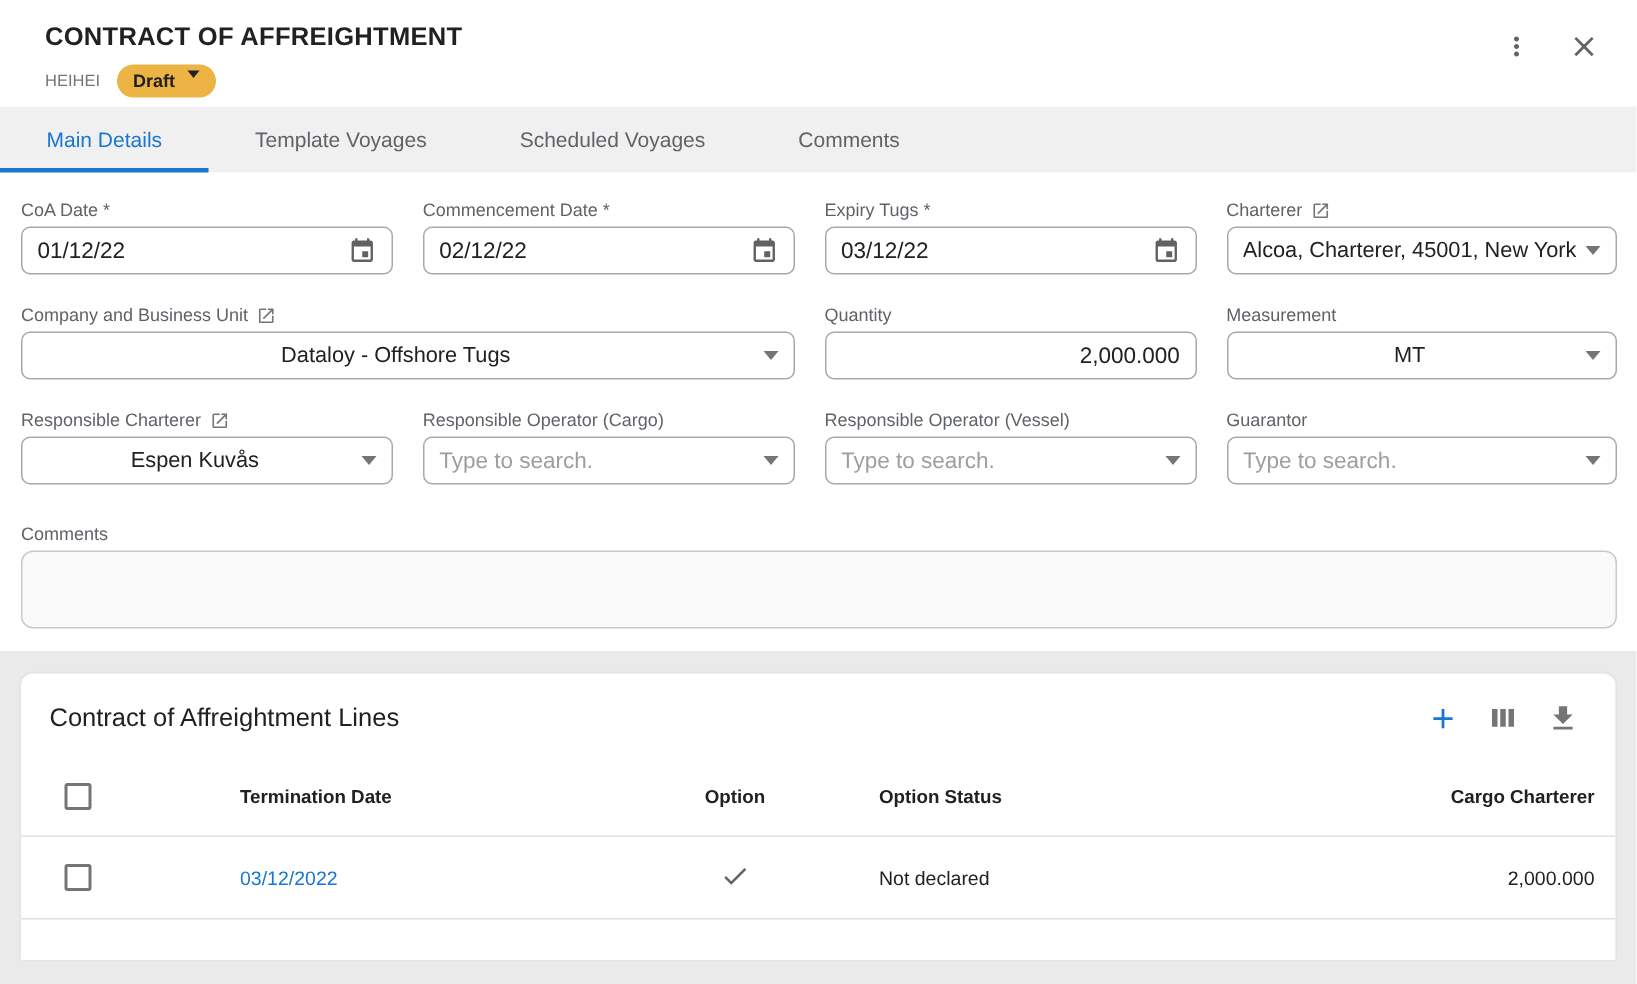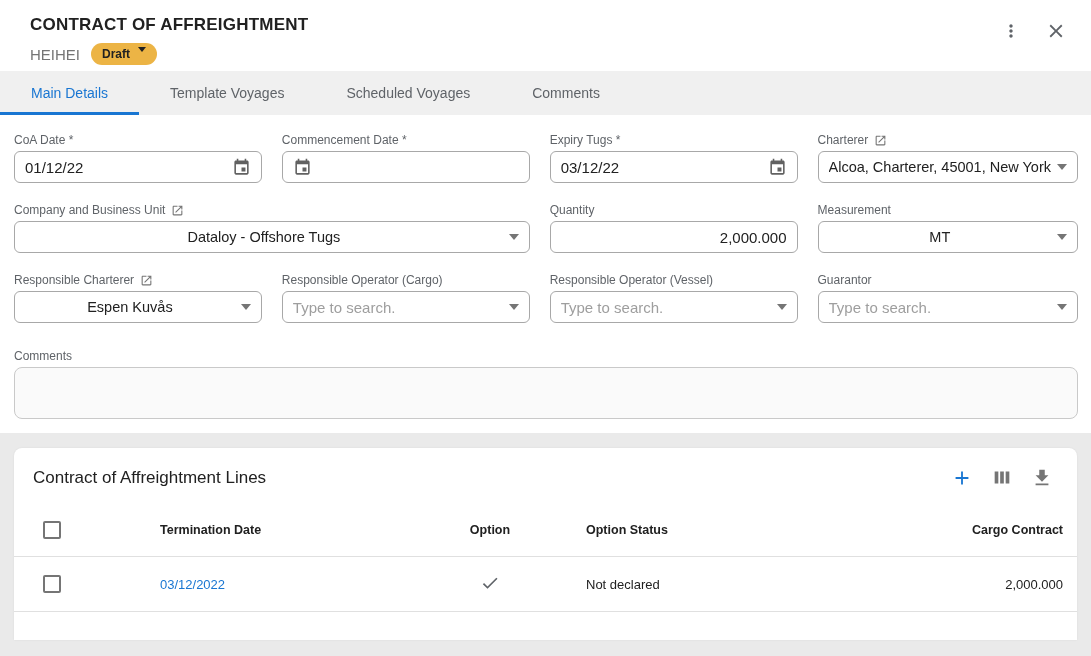--- a/index.html
+++ b/index.html
@@ -7,21 +7,21 @@
   body {
     font-family:"Liberation Sans", sans-serif;
     background:#ffffff; color:#212121;
     display:flex; flex-direction:column;
   }
 
   
   .header { position:relative; padding:15px 20px 0 30px; background:#fff; }
   .page-title { font-size:17px; font-weight:700; letter-spacing:.2px; color:#212121; }
   .sub-row { display:flex; align-items:center; gap:11px; margin-top:7px; height:24px; }
-  .ref { font-size:15px; color:#757575; }
+  .ref { font-size:11px; color:#757575; }
   .badge {
     background:#ecb445; color:#212121; font-size:12px; font-weight:700;
     border-radius:12px; padding:4px 11px; display:inline-flex; gap:8px;
     cursor:pointer; border:none;
   }
   .badge .caret { border-left:4px solid transparent; border-right:4px solid transparent; border-top:5px solid #212121; }
   .header-actions { position:absolute; top:20px; right:24px; display:flex; align-items:center; gap:24px; }
   .icon-btn { background:none; border:none; cursor:pointer; display:flex; align-items:center; padding:0; }
 
   
@@ -122,20 +122,21 @@
         <span class="icon-btn">
           <svg width="19" height="19" viewBox="0 0 24 24">
               <path fill="#616161" d="M17 12h-5v5h5v-5zM16 1v2H8V1H6v2H5c-1.11 0-1.99.9-1.99 2L3 19c0 1.1.89 2 2 2h14c1.1 0 2-.9 2-2V5c0-1.1-.9-2-2-2h-1V1h-2zm3 18H5V8h14v11z"></path>
             </svg>
         </span>
       </div>
     </div>
     <div class="field">
       <div class="f-label">Commencement Date *</div>
       <div class="f-box">
+        <input value="02/12/22" style="">
         <span class="icon-btn">
           <svg width="19" height="19" viewBox="0 0 24 24">
               <path fill="#616161" d="M17 12h-5v5h5v-5zM16 1v2H8V1H6v2H5c-1.11 0-1.99.9-1.99 2L3 19c0 1.1.89 2 2 2h14c1.1 0 2-.9 2-2V5c0-1.1-.9-2-2-2h-1V1h-2zm3 18H5V8h14v11z"></path>
             </svg>
         </span>
       </div>
     </div>
     <div class="field">
       <div class="f-label">Expiry Tugs *</div>
       <div class="f-box">
@@ -257,21 +258,21 @@
     </div>
 
     <div class="tbl">
       <div class="trow head">
         <div class="cell-check">
           <span class="checkbox"></span>
         </div>
         <div>Termination Date</div>
         <div class="cell-center">Option</div>
         <div class="cell-pad4">Option Status</div>
-        <div class="cell-right">Cargo Contract</div>
+        <div class="cell-right">Cargo Charterer</div>
       </div>
 
       <div class="trow data">
         <div class="cell-check">
           <span class="checkbox"></span>
         </div>
         <div>
           <a class="link">03/12/2022</a>
         </div>
         <div class="cell-center">

